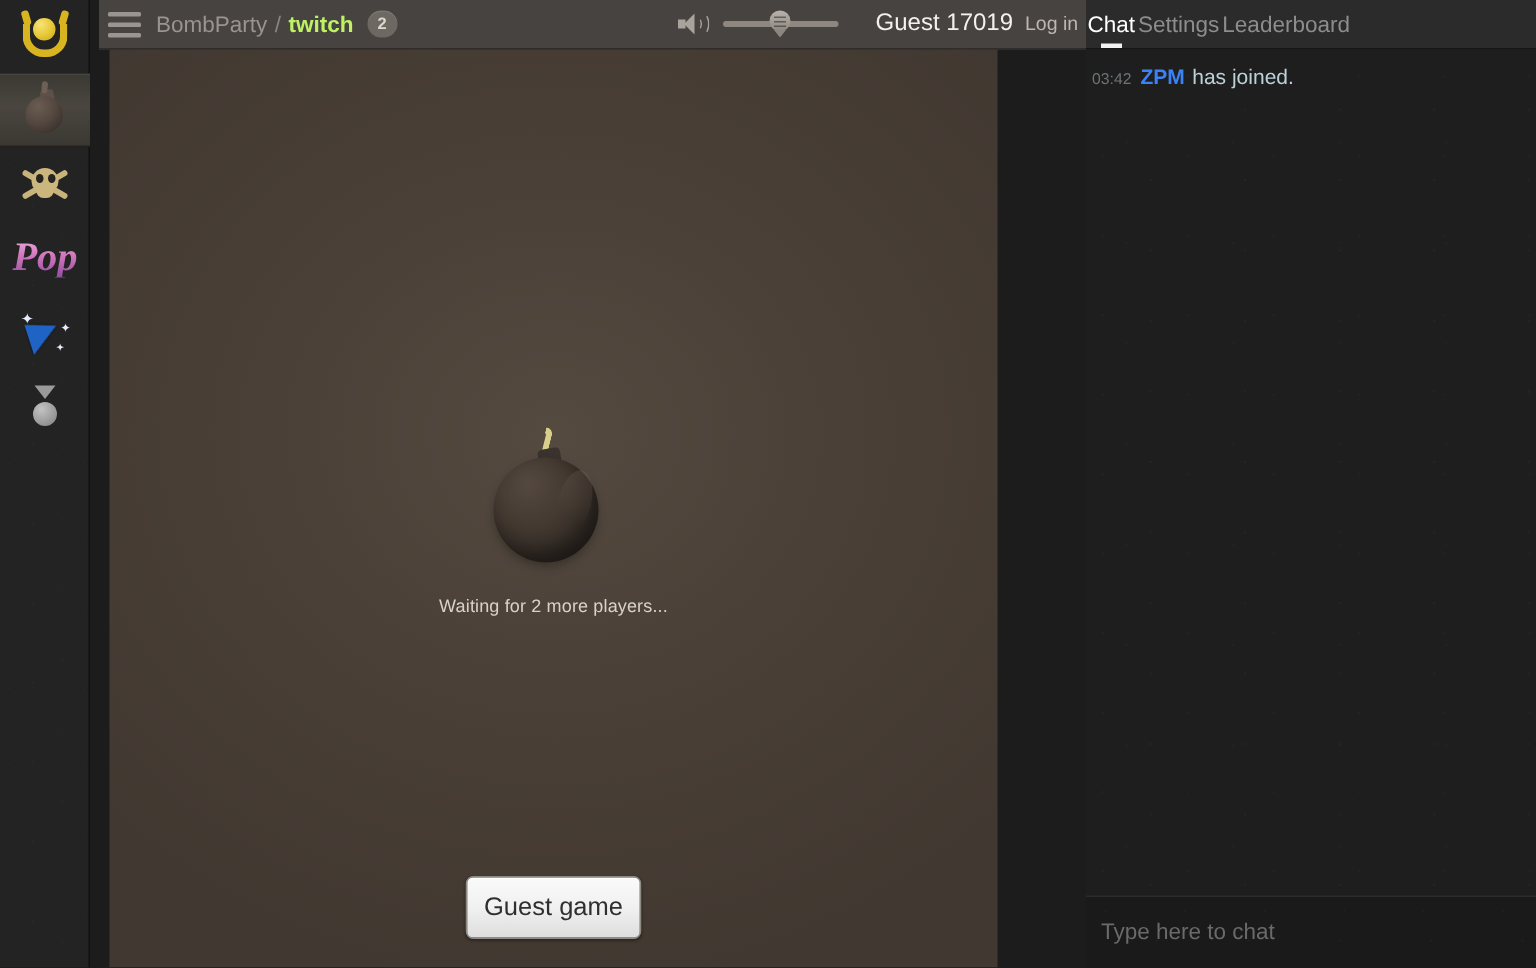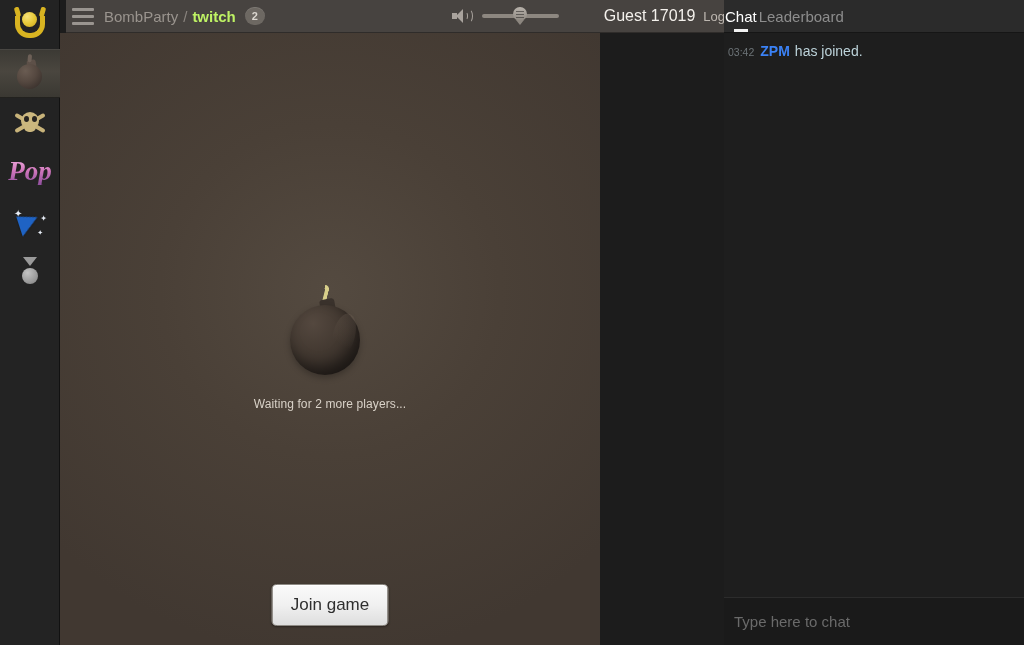--- a/index.html
+++ b/index.html
@@ -227,28 +227,28 @@
     border-right: 4px solid transparent;
     border-top: 5px solid #8c867f;
   }
   #vol-handle .pin i {
     position: absolute; left: 3px; width: 8px; height: 1px; background: rgba(40,38,36,.55);
   }
   #vol-handle .pin i:nth-child(1){ top: 4px; }
   #vol-handle .pin i:nth-child(2){ top: 7px; }
   #vol-handle .pin i:nth-child(3){ top: 10px; }
 
-  #user-area { margin-left: 45px; display: flex; align-items: baseline; }
+  #user-area { margin-left: 25px; display: flex; align-items: baseline; }
   #guest-name { color: #f4f1ec; font-size: 16px; }
   #login-link { color: #bdb7b0; font-size: 13px; margin-left: 8px; cursor: pointer; }
 
   
   #game {
-    position: absolute; left: 60px; top: 33px;
-    width: 540px; height: 612px;
+    position: absolute; left: 73px; top: 33px;
+    width: 592px; height: 612px;
     background:
       radial-gradient(ellipse 70% 60% at 50% 42%, #544a40 0%, #4a4037 45%, #413831 100%);
     overflow: hidden;
   }
   #game::after{
     content:""; position:absolute; inset:0; pointer-events:none; opacity:.5;
     background-image:
       radial-gradient(circle at 7px 11px, rgba(255,255,255,.05) .5px, transparent .6px),
       radial-gradient(circle at 29px 37px, rgba(255,255,255,.042) .5px, transparent .6px),
       radial-gradient(circle at 51px 19px, rgba(0,0,0,.05) .5px, transparent .6px),
@@ -477,28 +477,29 @@
 
     <div id="bomb-wrap">
       <div id="bomb">
         <span class="fuse"></span>
         <span class="cap"></span>
         <span class="ball"></span>
       </div>
       <div id="waiting-text">Waiting for 2 more players...</div>
     </div>
 
-    <div id="join-btn">Join game</div>
+    <div id="join-btn">Guest game</div>
 
   </div>
 
   <div id="chat">
 
     <div id="chat-tabs">
       <div class="chat-tab active">Chat</div>
+      <div class="chat-tab">Settings</div>
       <div class="chat-tab">Leaderboard</div>
     </div>
 
     <div id="chat-log">
       <div class="chat-msg">
         <span class="chat-time">03:42</span>
         <span class="chat-user">ZPM</span>
         <span class="chat-body">has joined.</span>
       </div>
     </div>

